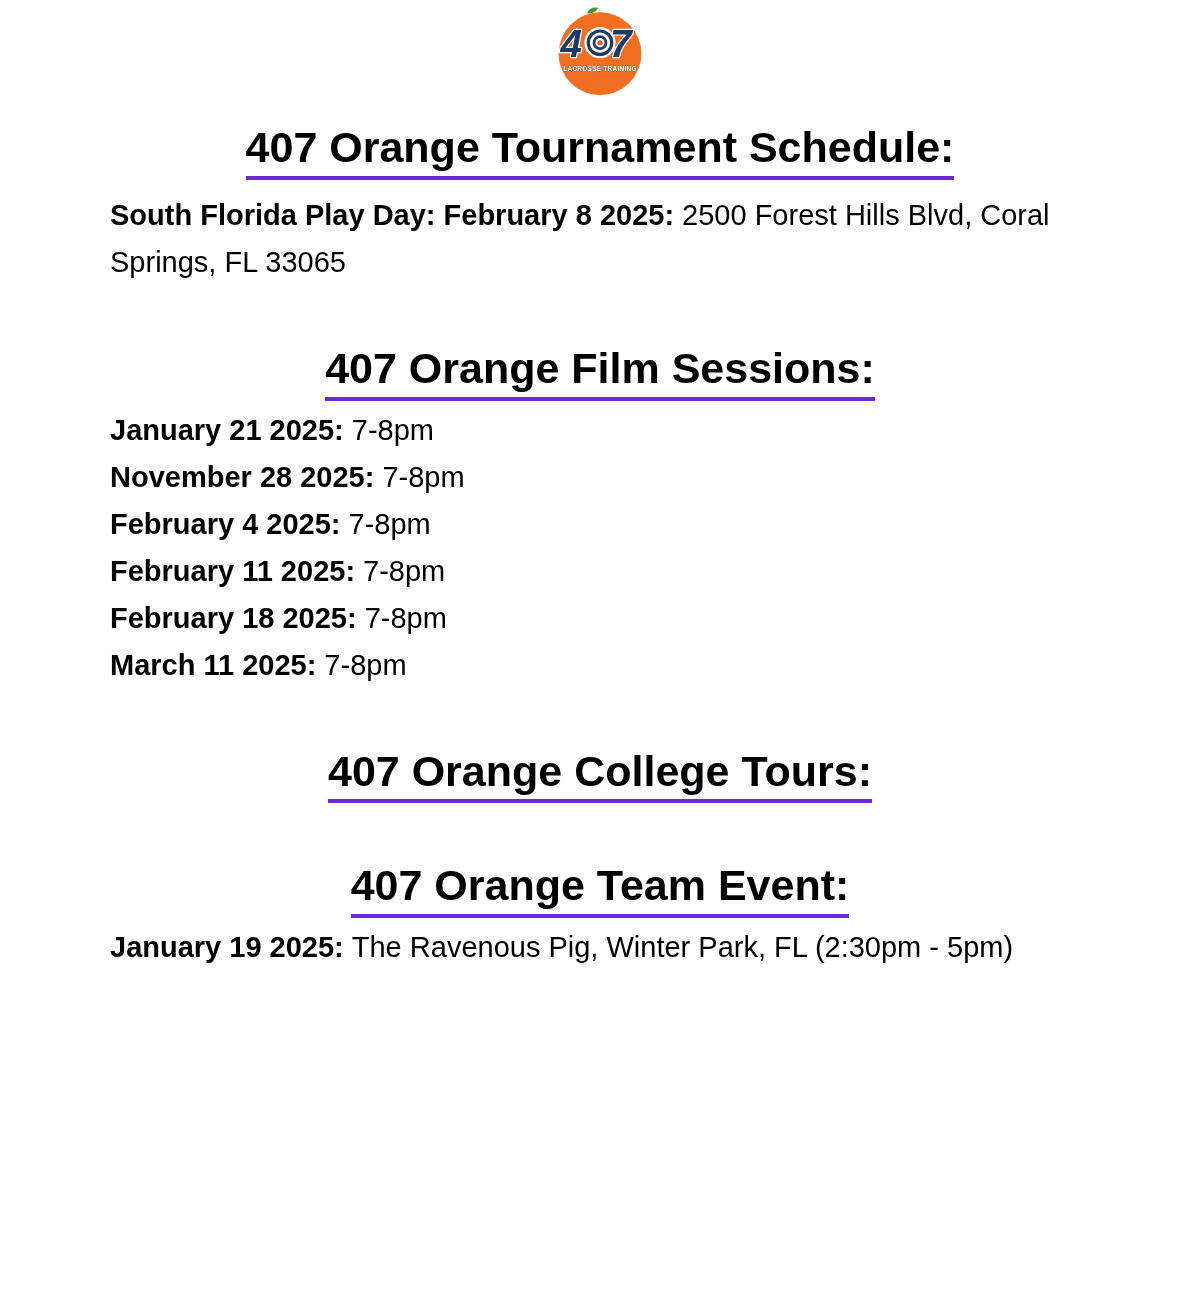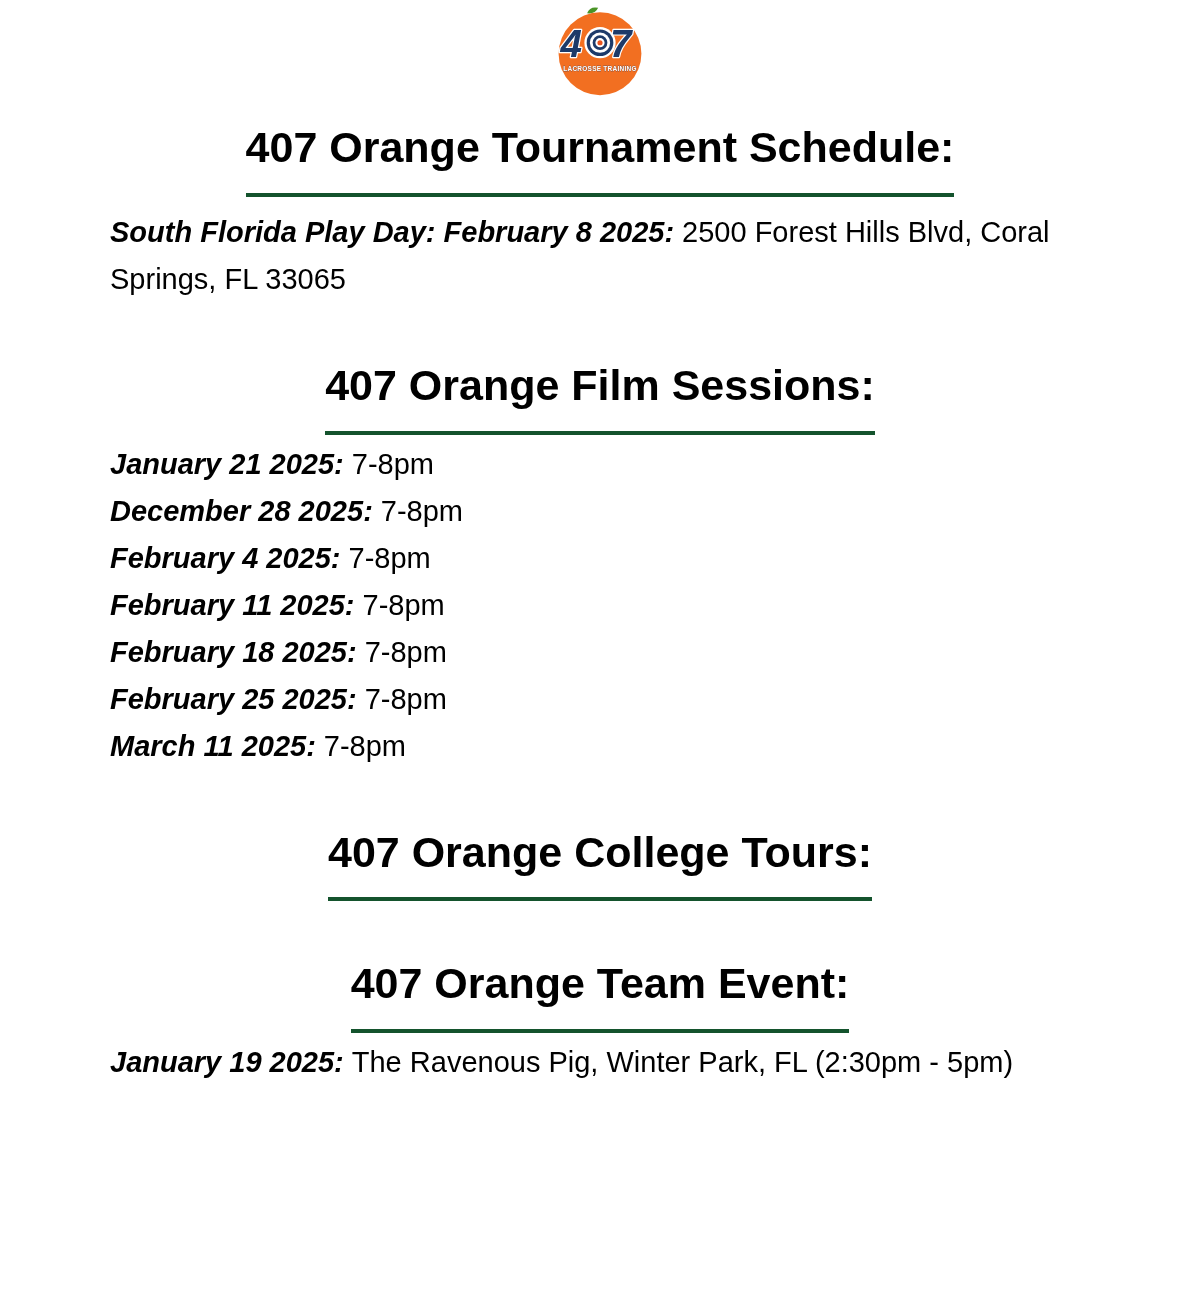--- a/index.html
+++ b/index.html
@@ -23,37 +23,36 @@
   }
   .section-heading {
     text-align: center;
     font-size: 43px;
     font-weight: bold;
     margin: 0;
     line-height: 1.25;
   }
   .heading-text {
     display: inline-block;
-    border-bottom: 4px solid #14532d;
-    padding-bottom: 18px;
+    border-bottom: 4px solid #6d28d9;
+    padding-bottom: 1px;
   }
   .mt-title   { margin-top: 24px; margin-bottom: 12px; }
   .mt-section { margin-top: 56px; margin-bottom: 6px; }
   .content {
     margin-left: 110px;
     margin-right: 42px;
     font-size: 29px;
     line-height: 47px;
   }
   .event-line {
     margin: 0;
   }
   .event-label {
     font-weight: bold;
-    font-style: italic;
   }
   .event-value {
     margin-left: 8px;
   }
 </style>
 </head>
 <body>
 
 <main class="page">
 
@@ -85,25 +84,24 @@
       <p class="event-line"><span class="event-label">South Florida Play Day: February 8 2025:</span><span class="event-value">2500 Forest Hills Blvd, Coral Springs, FL 33065</span></p>
     </div>
   </section>
 
   <section>
     <h1 class="section-heading mt-section">
       <span class="heading-text">407 Orange Film Sessions:</span>
     </h1>
     <div class="content">
       <p class="event-line"><span class="event-label">January 21 2025:</span><span class="event-value">7-8pm</span></p>
-      <p class="event-line"><span class="event-label">December 28 2025:</span><span class="event-value">7-8pm</span></p>
+      <p class="event-line"><span class="event-label">November 28 2025:</span><span class="event-value">7-8pm</span></p>
       <p class="event-line"><span class="event-label">February 4 2025:</span><span class="event-value">7-8pm</span></p>
       <p class="event-line"><span class="event-label">February 11 2025:</span><span class="event-value">7-8pm</span></p>
       <p class="event-line"><span class="event-label">February 18 2025:</span><span class="event-value">7-8pm</span></p>
-      <p class="event-line"><span class="event-label">February 25 2025:</span><span class="event-value">7-8pm</span></p>
       <p class="event-line"><span class="event-label">March 11 2025:</span><span class="event-value">7-8pm</span></p>
     </div>
   </section>
 
   <section>
     <h1 class="section-heading mt-section">
       <span class="heading-text">407 Orange College Tours:</span>
     </h1>
   </section>
 

